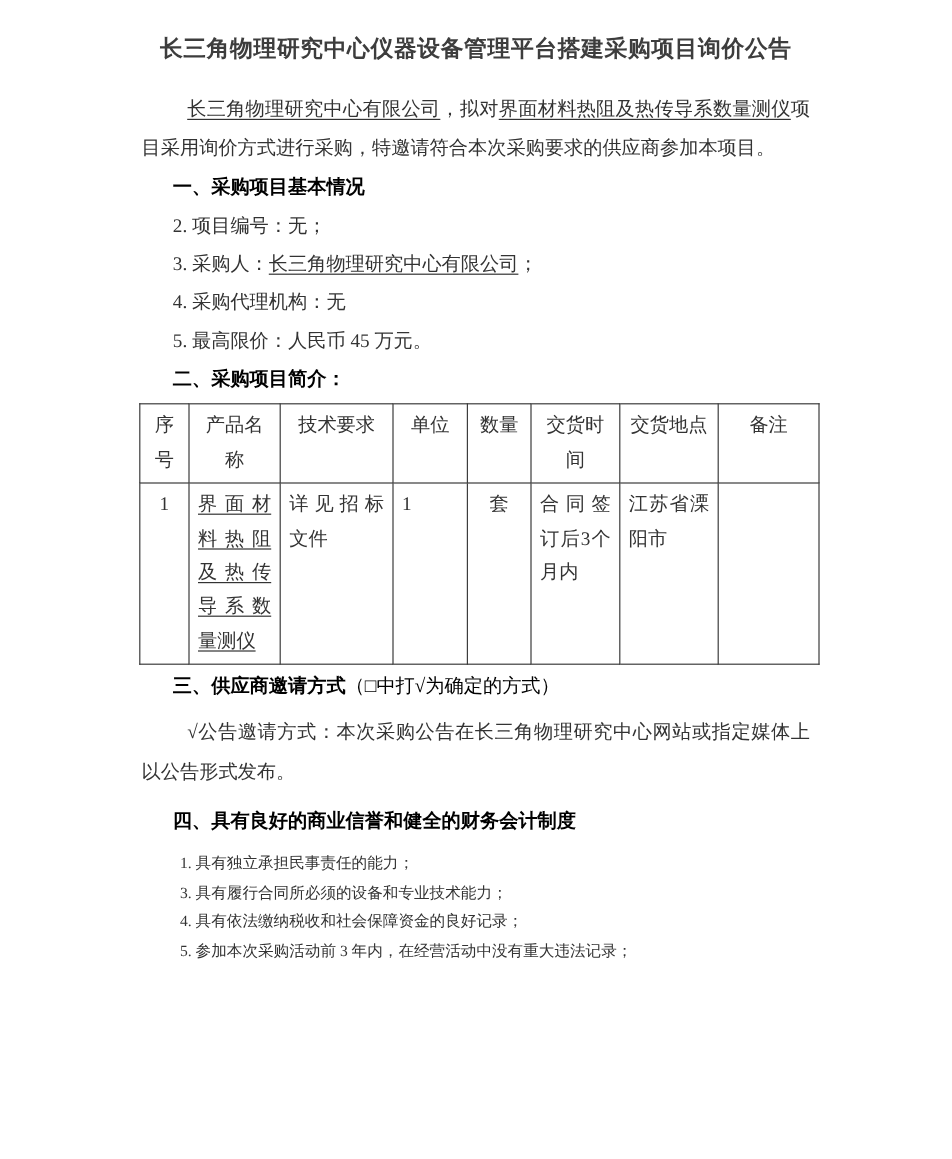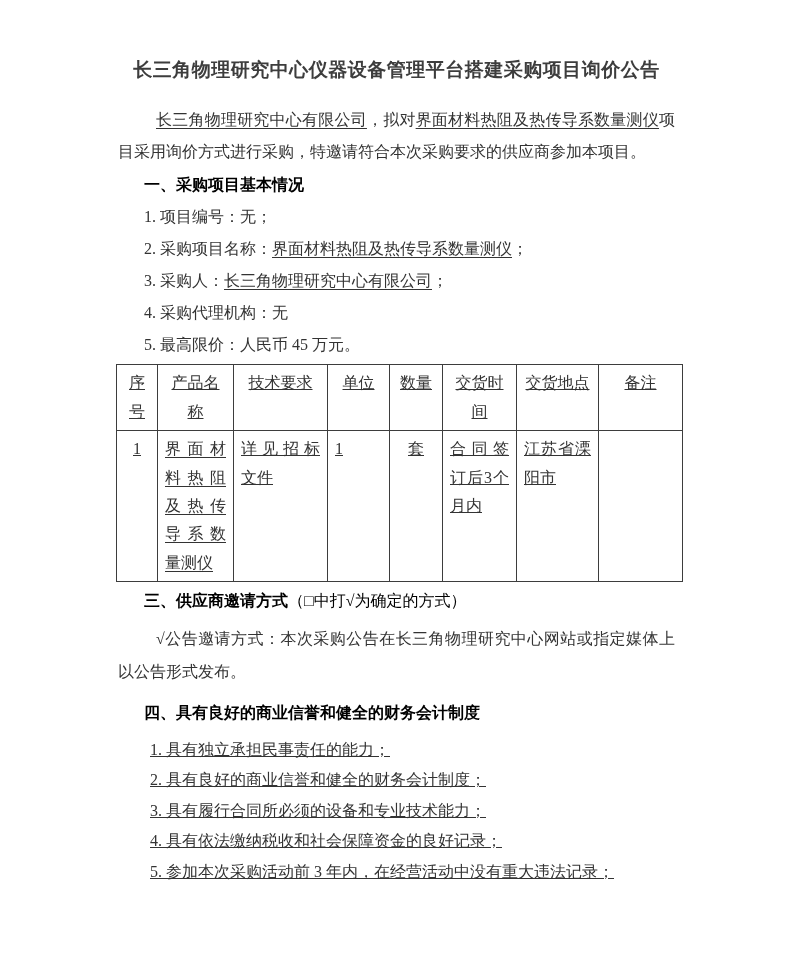--- a/index.html
+++ b/index.html
@@ -12,21 +12,20 @@
     height: 966px;
     overflow: hidden;
     font-family: "Liberation Serif", "DejaVu Serif", serif;
     color: #333333;
   }
   .page {
     box-sizing: border-box;
     width: 793px;
     height: 934px;
     padding: 28px 118px 0 118px;
-    margin-top: 28px;
   }
   .doc-title {
     font-family: "Liberation Sans", "DejaVu Sans", sans-serif;
     font-weight: 700;
     font-size: 19px;
     line-height: 1.45;
     color: #3d3d3d;
     text-align: center;
     margin: 0 0 20px 0;
     letter-spacing: 0.5px;
@@ -50,24 +49,23 @@
   .heading .note-part {
     font-family: "Liberation Serif", "DejaVu Serif", serif;
     font-weight: 400;
   }
   .item {
     font-size: 16px;
     line-height: 2.0;
     padding-left: 26px;
   }
   .item-s4 {
-    font-size: 16px;
+    font-size: 13px;
     line-height: 1.9;
     padding-left: 32px;
-    text-decoration: underline;
   }
   .u {
     text-decoration: underline;
     text-underline-offset: 3px;
   }
   .mt6 { margin-top: 6px; }
   .mt8 { margin-top: 8px; }
   table.spec {
     border-collapse: collapse;
     table-layout: fixed;
@@ -75,21 +73,20 @@
     margin: 3px 0 3px -2px;
     font-size: 16px;
   }
   table.spec th, table.spec td {
     border: 1.5px solid #3d3d3d;
     font-weight: 400;
     padding: 4px 7px;
     vertical-align: top;
     line-height: 1.78;
     overflow: hidden;
-    text-decoration: underline;
   }
   table.spec th { text-align: center; }
   .th-nowrap { white-space: nowrap; }
   .c-no  { text-align: center; }
   .c-qty { text-align: center; }
   .c-product {
     text-align: justify;
     text-justify: inter-character;
     text-decoration: underline;
     text-underline-offset: 3px;
@@ -103,30 +100,30 @@
 <body>
 
 <div class="page">
 
   <h1 class="doc-title">长三角物理研究中心仪器设备管理平台搭建采购项目询价公告</h1>
 
   <p class="para indent-first"><span class="u">长三角物理研究中心有限公司</span><span>，拟对</span><span class="u">界面材料热阻及热传导系数量测仪</span><span>项目采用询价方式进行采购，特邀请符合本次采购要求的供应商参加本项目。</span></p>
 
   <h2 class="heading">一、采购项目基本情况</h2>
 
-  <div class="item">1. 项目编号：无；</div>
+  <div class="item">2. 项目编号：无；</div>
 
-  <div class="item"><span>2. 采购项目名称：</span><span class="u">界面材料热阻及热传导系数量测仪</span><span>；</span></div>
 
   <div class="item"><span>3. 采购人：</span><span class="u">长三角物理研究中心有限公司</span><span>；</span></div>
 
   <div class="item">4. 采购代理机构：无</div>
 
   <div class="item">5. 最高限价：人民币 45 万元。</div>
 
+  <h2 class="heading">二、采购项目简介：</h2>
 
   <table class="spec">
     <colgroup>
       <col style="width:41px">
         <col style="width:76px">
         <col style="width:94px">
         <col style="width:62px">
       <col style="width:53px">
         <col style="width:74px">
         <col style="width:82px">
@@ -159,18 +156,17 @@
   </table>
 
   <h2 class="heading"><span>三、供应商邀请方式</span><span class="note-part">（□中打√为确定的方式）</span></h2>
 
   <p class="para indent-first mt6">√公告邀请方式：本次采购公告在长三角物理研究中心网站或指定媒体上以公告形式发布。</p>
 
 
   <h2 class="heading mt8">四、具有良好的商业信誉和健全的财务会计制度</h2>
 
   <div class="item-s4 mt6">1. 具有独立承担民事责任的能力；</div>
-  <div class="item-s4">2. 具有良好的商业信誉和健全的财务会计制度；</div>
   <div class="item-s4">3. 具有履行合同所必须的设备和专业技术能力；</div>
   <div class="item-s4">4. 具有依法缴纳税收和社会保障资金的良好记录；</div>
   <div class="item-s4">5. 参加本次采购活动前 3 年内，在经营活动中没有重大违法记录；</div>
 
 </div>
 
 </body></html>

